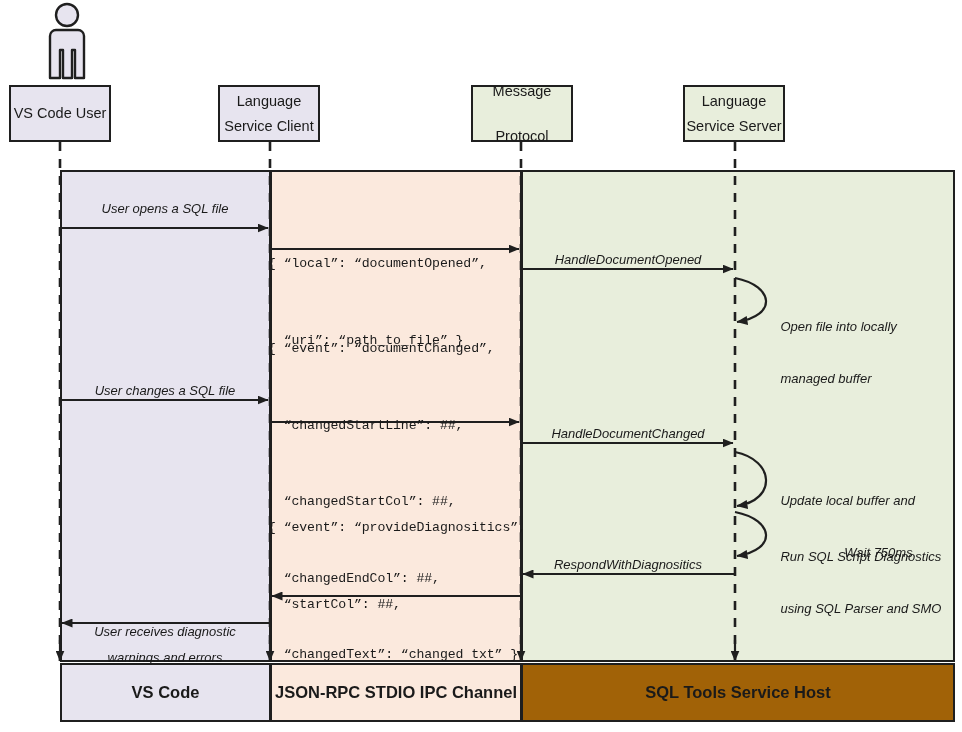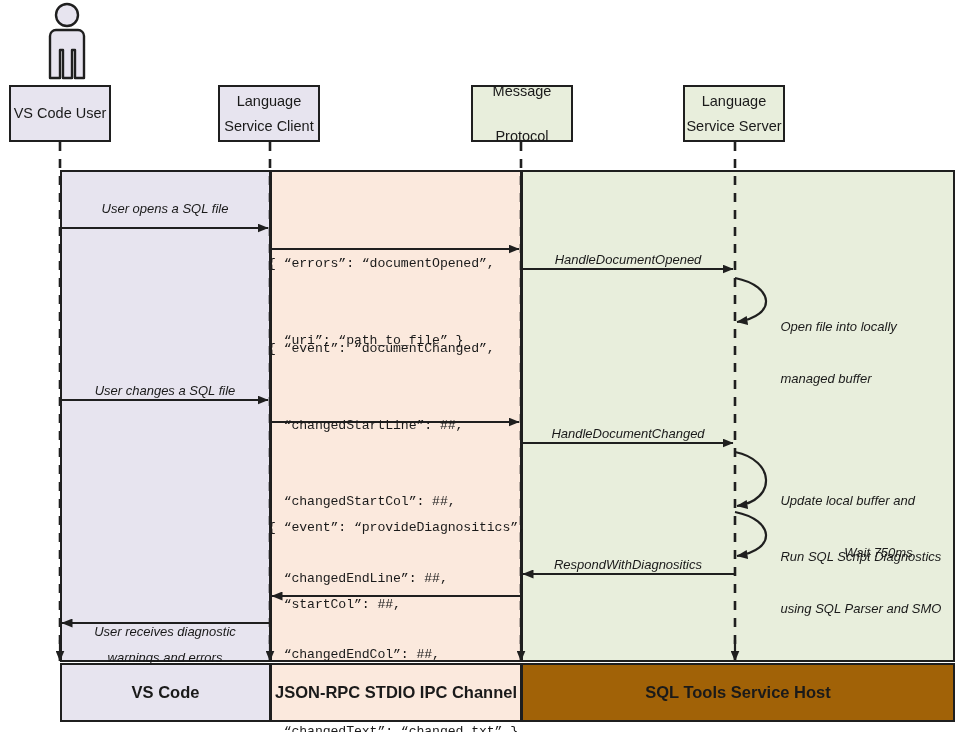--- a/index.html
+++ b/index.html
@@ -186,29 +186,28 @@
     <span>warnings and errors</span>
   </div>
 
   <div class="lbl" style="left:521px; top:253px; width:214px;">HandleDocumentOpened</div>
 
   <div class="lbl" style="left:521px; top:427px; width:214px;text-align:center;">HandleDocumentChanged</div>
 
   <div class="lbl" style="left:521px; top:558px; width:214px;">RespondWithDiagnositics</div>
 
   <div class="json" style="left:268px; top:200px;">
-    <div>{ “errors”: “documentOpened”,</div>
+    <div>{ “local”: “documentOpened”,</div>
     <div>  “uri”: “path_to_file” }</div>
   </div>
 
   <div class="json" style="left:268px; top:285px;">
     <div>{ “event”: “documentChanged”,</div>
     <div>  “changedStartLine”: ##,</div>
     <div>  “changedStartCol”: ##,</div>
-    <div>  “changedEndLine”: ##,</div>
     <div>  “changedEndCol”: ##,</div>
     <div>  “changedText”: “changed txt” }</div>
   </div>
 
   <div class="json" style="left:268px; top:464px;">
     <div>{ “event”: “provideDiagnositics”,</div>
     <div>  “startCol”: ##,</div>
     
     
     

